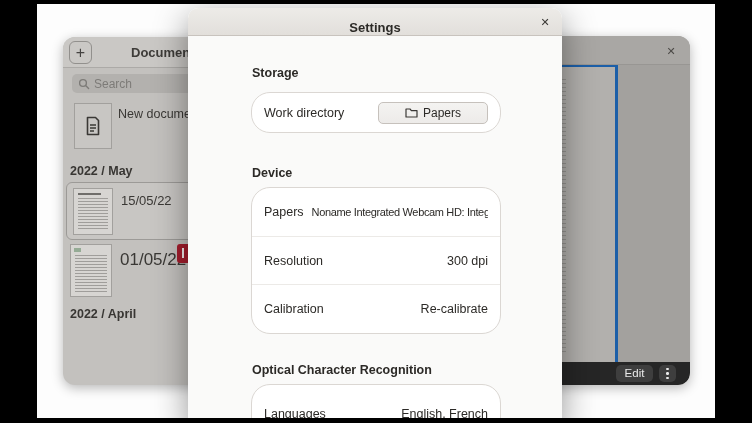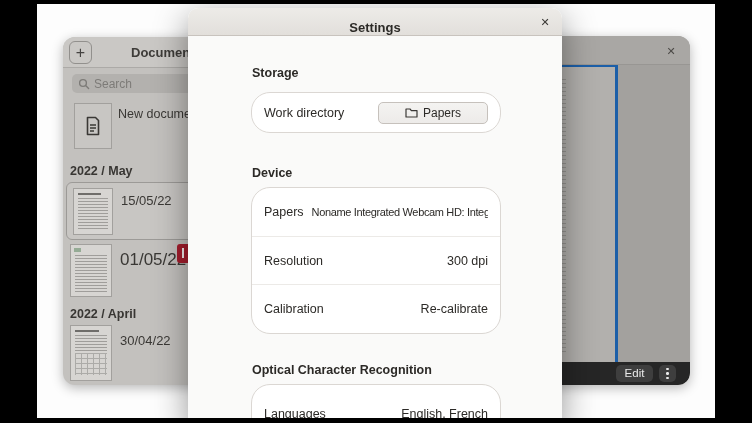--- a/index.html
+++ b/index.html
@@ -154,28 +154,20 @@
       <div class="thumb">
         <div class="stamp"></div>
           <div class="tl-lines" style="top:10px;"></div>
       </div>
       <span class="wd-item-label">01/05/22</span>
       <div class="wd-badge"></div>
     </div>
 
     <div class="wd-group-h h-april">2022 / April</div>
 
-    <div class="wd-row3">
-      <div class="thumb">
-        <div class="tl-title"></div>
-          <div class="tl-lines" style="bottom:50%;"></div>
-          <div class="grid"></div>
-      </div>
-      <span class="wd-item-label">30/04/22</span>
-    </div>
   </section>
 
   <section class="win-preview">
     <header class="pv-header">
       <button class="pv-close">✕</button>
     </header>
     <div class="pv-page">
       <div class="pv-page-text"></div>
     </div>
     <div class="pv-actionbar">

